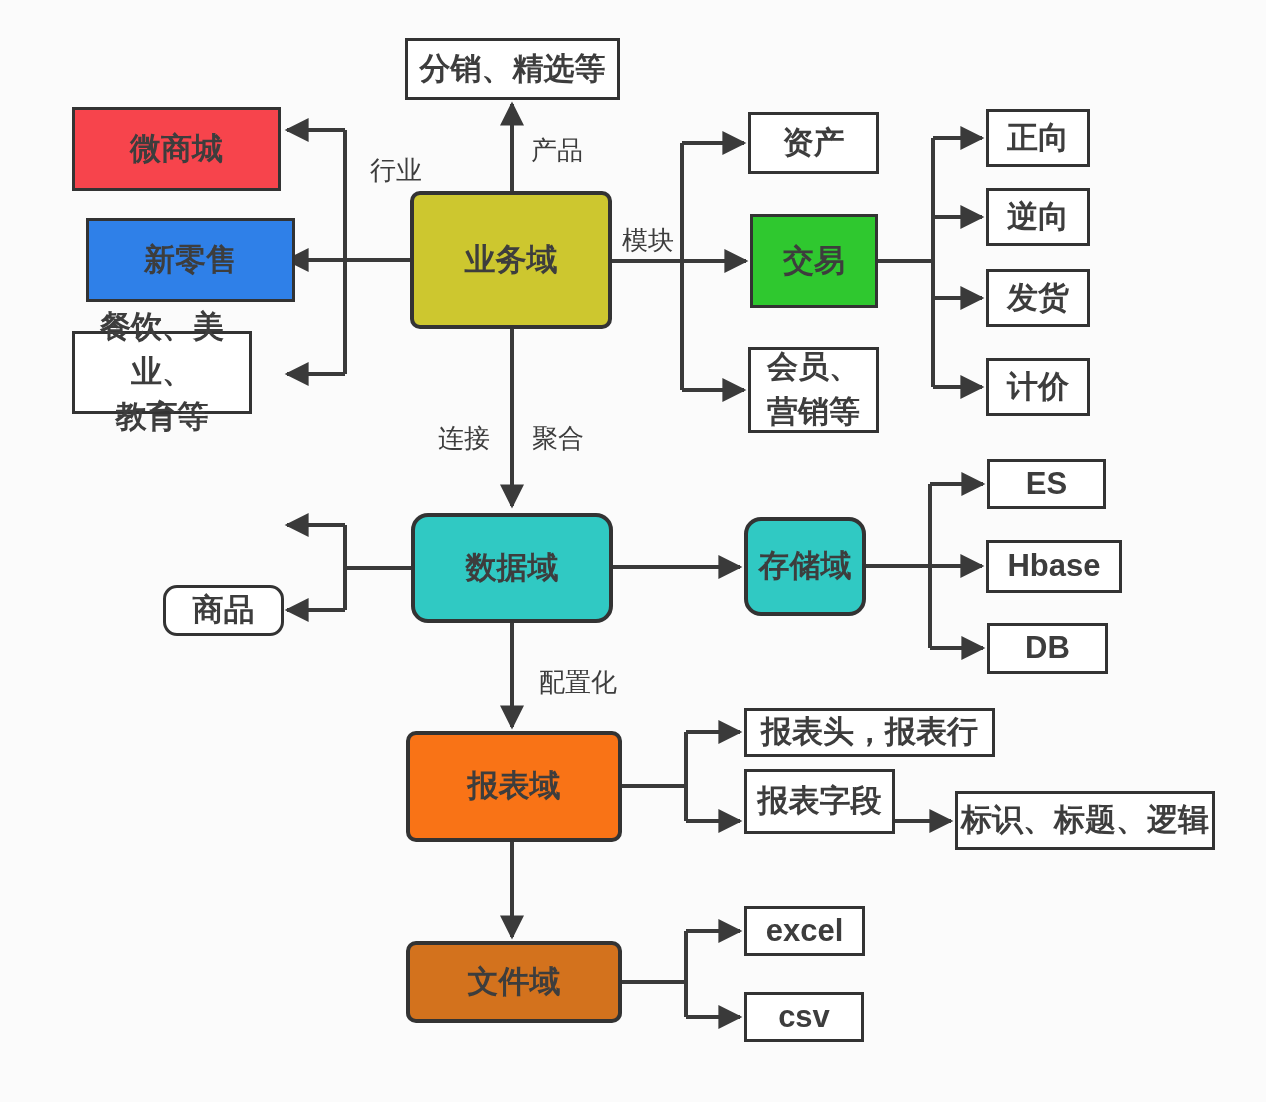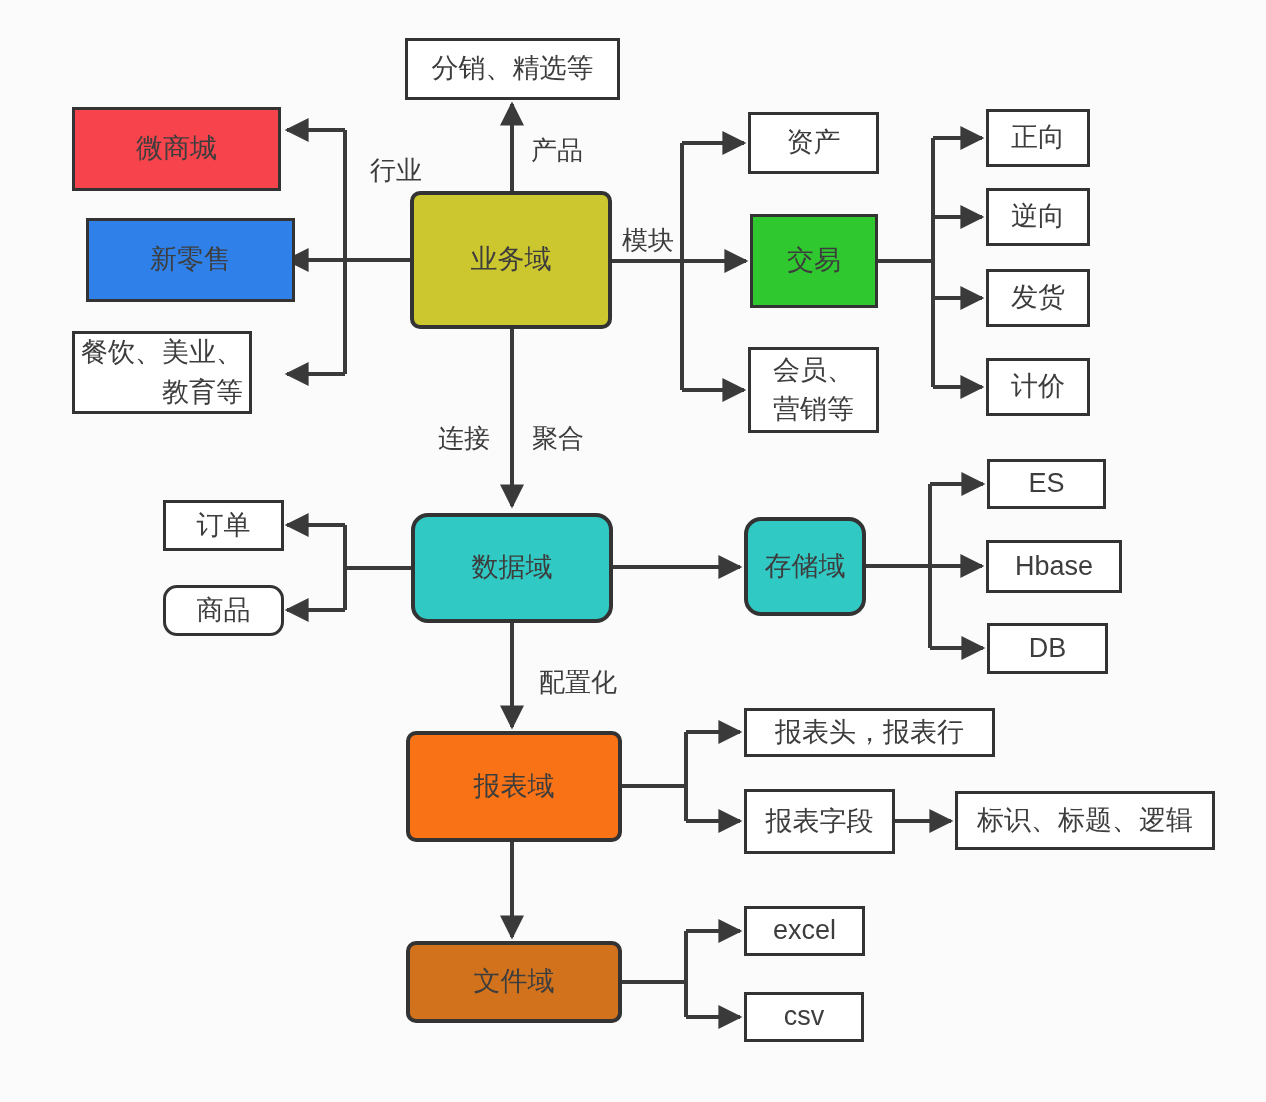--- a/index.html
+++ b/index.html
@@ -20,28 +20,29 @@
     left: 0; top: 0;
     width: 1266px;
     height: 1102px;
   }
   .node {
     position: absolute;
     box-sizing: border-box;
     display: flex;
     align-items: center;
     justify-content: center;
-    text-align: right;
+    text-align: center;
     border: 3px solid #333333;
     background: #ffffff;
     color: #3d3d3d;
-    font-size: 27px;
+    font-size: 31px;
     line-height: 1.45;
     white-space: pre-line;
     z-index: 2;
+    font-weight: bold;
   }
   .rounded {
     border-radius: 10px;
     border-width: 4px;
   }
   .c-red    { background: #f7444c; }
   .c-blue   { background: #2f80e8; }
   .c-olive  { background: #cdc72f; }
   .c-green  { background: #2fc82f; }
   .c-cyan   { background: #30c9c3; border-radius: 17px; }
@@ -72,21 +73,21 @@
   #n-jijia          { left:986px;  top:358px; width:104px; height:58px;  }
   #n-dingdan        { left:163px;  top:500px; width:121px; height:51px;  }
   #n-shangpin       { left:163px;  top:585px; width:121px; height:51px;border-radius:14px;  }
   #n-shujuyu        { left:411px;  top:513px; width:202px; height:110px; }
   #n-cunchuyu       { left:744px;  top:517px; width:122px; height:99px;  }
   #n-es             { left:987px;  top:459px; width:119px; height:50px;  }
   #n-hbase          { left:986px;  top:540px; width:136px; height:53px;  }
   #n-db             { left:987px;  top:623px; width:121px; height:51px;  }
   #n-baobiaoyu      { left:406px;  top:731px; width:216px; height:111px; }
   #n-baobiaotou     { left:744px;  top:708px; width:251px; height:49px;  }
-  #n-baobiaoziduan  { left:744px;  top:789px; width:151px; height:65px;  }
+  #n-baobiaoziduan  { left:744px;  top:769px; width:151px; height:65px;  }
   #n-biaoshi        { left:955px;  top:791px; width:260px; height:59px;  }
   #n-wenjianyu      { left:406px;  top:941px; width:216px; height:82px;  }
   #n-excel          { left:744px;  top:906px; width:121px; height:50px;  }
   #n-csv            { left:744px;  top:992px; width:120px; height:50px;  }
 
   
   #l-hangye    { left:396px; top:170px; }
   #l-chanpin   { left:557px; top:150px; }
   #l-mokuai    { left:648px; top:240px; }
   #l-lianjie   { left:464px; top:438px; }
@@ -192,21 +193,20 @@
 教育等</div>
   <div class="node c-olive rounded" id="n-yewuyu">业务域</div>
   <div class="node" id="n-zichan">资产</div>
   <div class="node c-green" id="n-jiaoyi">交易</div>
   <div class="node" id="n-huiyuan">会员、
 营销等</div>
   <div class="node" id="n-zhengxiang">正向</div>
   <div class="node" id="n-nixiang">逆向</div>
   <div class="node" id="n-fahuo">发货</div>
   <div class="node" id="n-jijia">计价</div>
-  <div class="node" id="n-dingdan">订单</div>
   <div class="node" id="n-shangpin">商品</div>
   <div class="node c-cyan rounded" id="n-shujuyu">数据域</div>
   <div class="node c-cyan rounded" id="n-cunchuyu">存储域</div>
   <div class="node" id="n-es">ES</div>
   <div class="node" id="n-hbase">Hbase</div>
   <div class="node" id="n-db">DB</div>
   <div class="node c-lime rounded" id="n-baobiaoyu">报表域</div>
   <div class="node" id="n-baobiaotou">报表头，报表行</div>
   <div class="node" id="n-baobiaoziduan">报表字段</div>
   <div class="node" id="n-biaoshi">标识、标题、逻辑</div>

